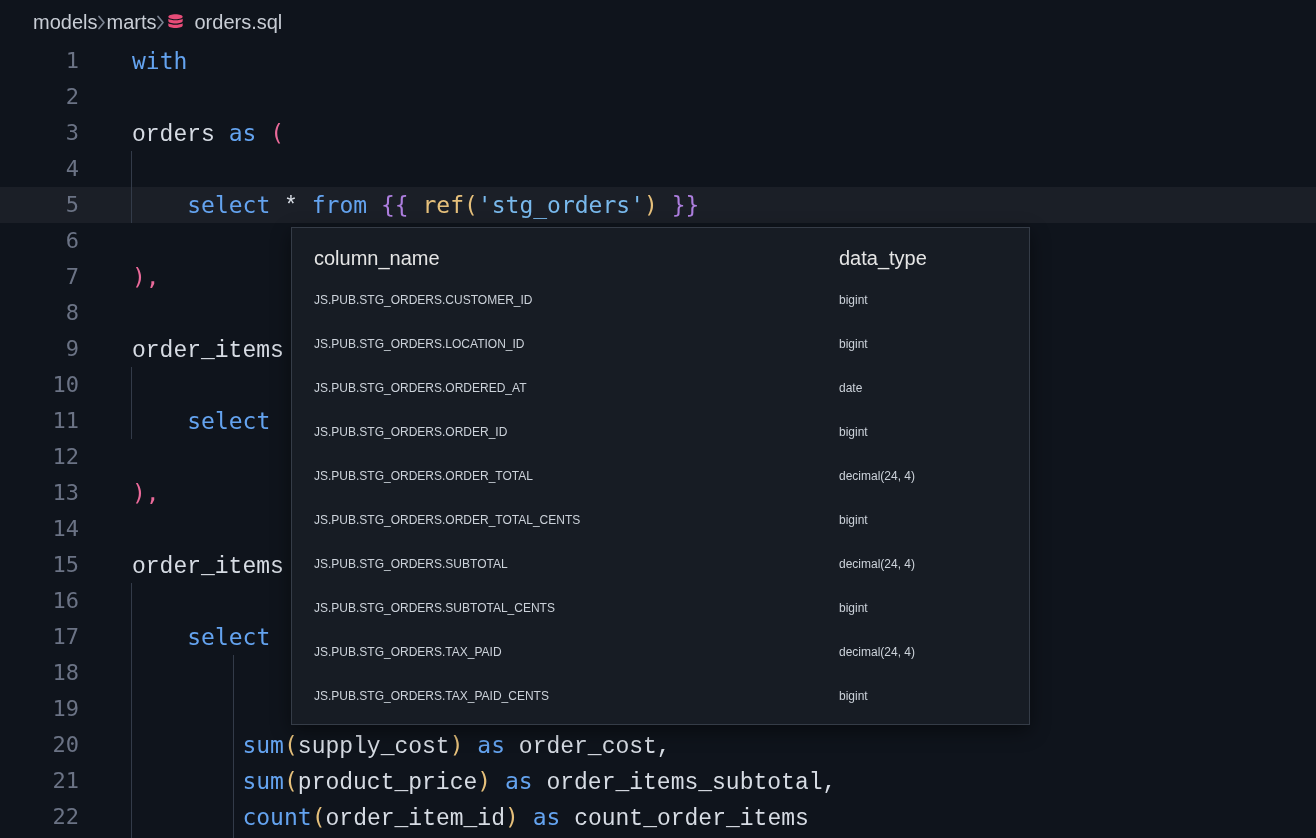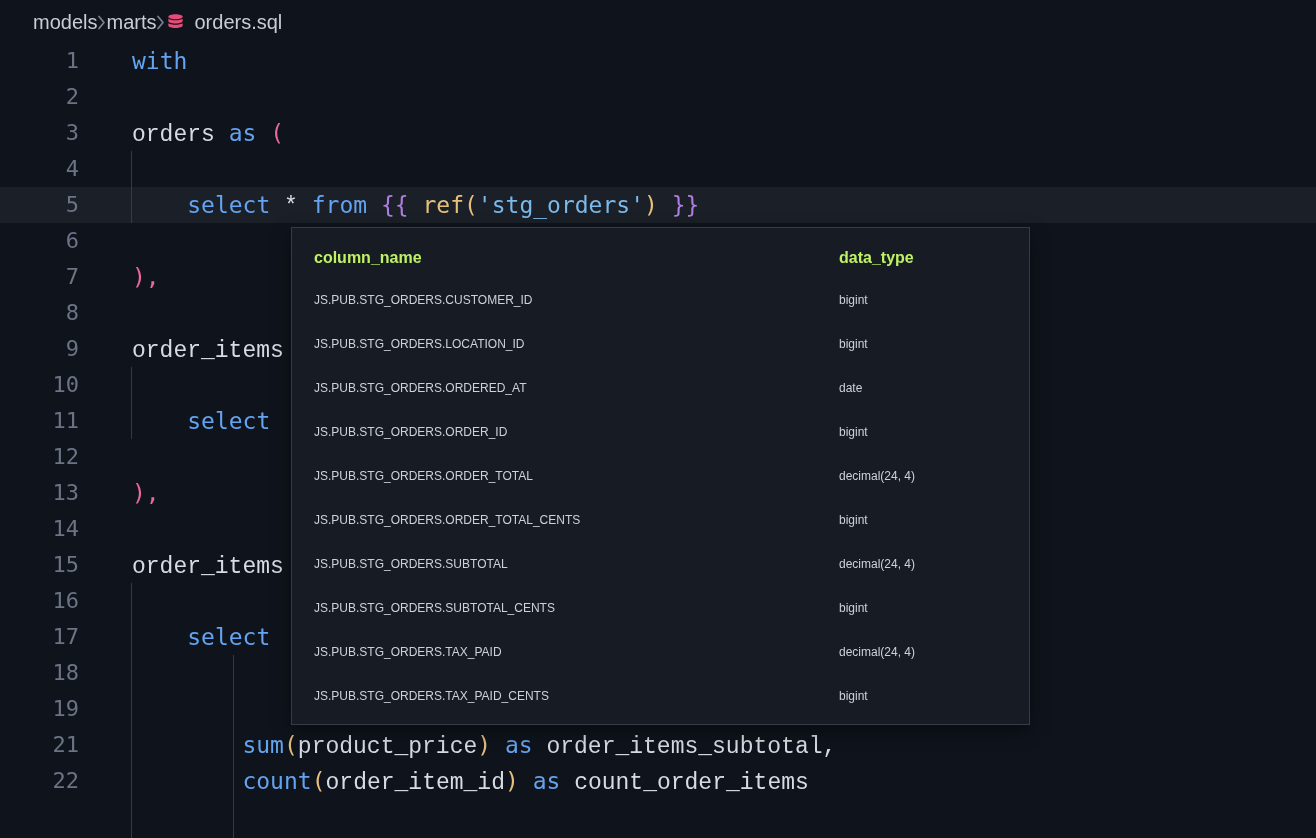--- a/index.html
+++ b/index.html
@@ -49,21 +49,21 @@
     position:absolute; left:291px; top:227px; width:739px;
     background:#171c24; border:1px solid #353c47;
     padding:10px 0 6px 0;
     box-shadow: 0 6px 18px rgba(0,0,0,0.45);
     font-family:"Liberation Sans", sans-serif;
   }
   .popup-header-row, .popup-row {
     display:grid; grid-template-columns:525px 1fr; padding-left:22px;
     align-items:center;
   }
-  .popup-header-row { height:40px; font-size:16px; font-weight:bold; color:#bef264; }
+  .popup-header-row { height:40px; font-size:20px; font-weight:normal; color:#e5e5e5; }
   .popup-row { height:44px; font-size:12px; color:#ccd2da; }
   .popup-row .cell { overflow:hidden; white-space:nowrap; }
 </style>
 </head>
 <body>
 
 <div class="breadcrumb">
   <span>models</span>
   <span class="sep">
     <svg width="9" height="15" viewBox="0 0 9 15">
@@ -103,20 +103,21 @@
       <div class="code-line"><span class="gutter">10</span><span class="code-text"></span></div>
       <div class="code-line"><span class="gutter">11</span><span class="code-text"><span class="tk-pl">    </span><span class="tk-kw">select</span></span></div>
       <div class="code-line"><span class="gutter">12</span><span class="code-text"></span></div>
       <div class="code-line"><span class="gutter">13</span><span class="code-text"><span class="tk-pk">),</span></span></div>
       <div class="code-line"><span class="gutter">14</span><span class="code-text"></span></div>
       <div class="code-line"><span class="gutter">15</span><span class="code-text"><span class="tk-pl">order_items</span></span></div>
       <div class="code-line"><span class="gutter">16</span><span class="code-text"></span></div>
       <div class="code-line"><span class="gutter">17</span><span class="code-text"><span class="tk-pl">    </span><span class="tk-kw">select</span></span></div>
       <div class="code-line"><span class="gutter">18</span></div>
       <div class="code-line"><span class="gutter">19</span><span class="code-text"></span></div>
+      <div class="code-line"><span class="gutter">20</span><span class="code-text"><span class="tk-pl">        </span><span class="tk-kw">sum</span><span class="tk-yl">(</span><span class="tk-pl">supply_cost</span><span class="tk-yl">)</span><span class="tk-pl"> </span><span class="tk-kw">as</span><span class="tk-pl"> order_cost,</span></span></div>
       <div class="code-line"><span class="gutter">21</span><span class="code-text"><span class="tk-pl">        </span><span class="tk-kw">sum</span><span class="tk-yl">(</span><span class="tk-pl">product_price</span><span class="tk-yl">)</span><span class="tk-pl"> </span><span class="tk-kw">as</span><span class="tk-pl"> order_items_subtotal,</span></span></div>
       <div class="code-line"><span class="gutter">22</span><span class="code-text"><span class="tk-pl">        </span><span class="tk-kw">count</span><span class="tk-yl">(</span><span class="tk-pl">order_item_id</span><span class="tk-yl">)</span><span class="tk-pl"> </span><span class="tk-kw">as</span><span class="tk-pl"> count_order_items</span></span></div>
     </div>
   <div id="indent-guides">
       <div class="indent-guide" style="left: 131px; top: 108px; height: 72px;"></div>
       <div class="indent-guide" style="left: 131px; top: 324px; height: 72px;"></div>
       <div class="indent-guide" style="left: 131px; top: 540px; height: 255px;"></div>
       <div class="indent-guide" style="left: 233px; top: 612px; height: 183px;"></div>
     </div>
 </div>

